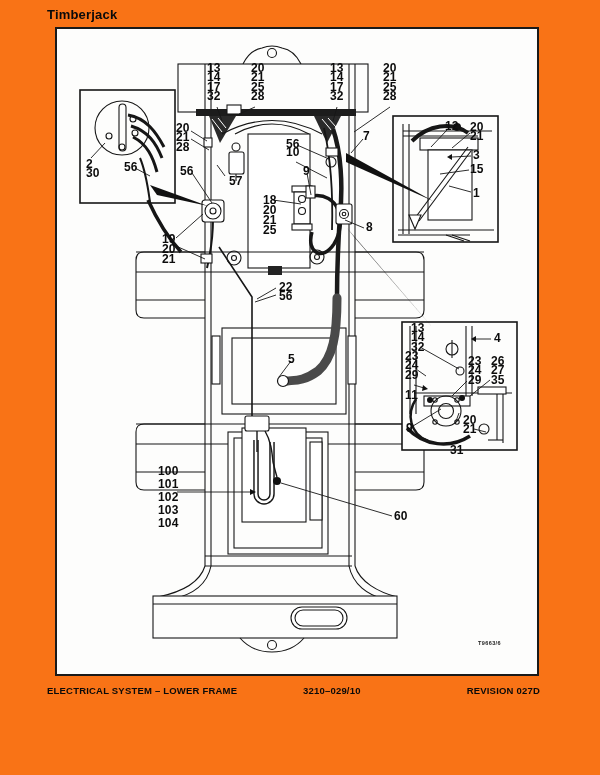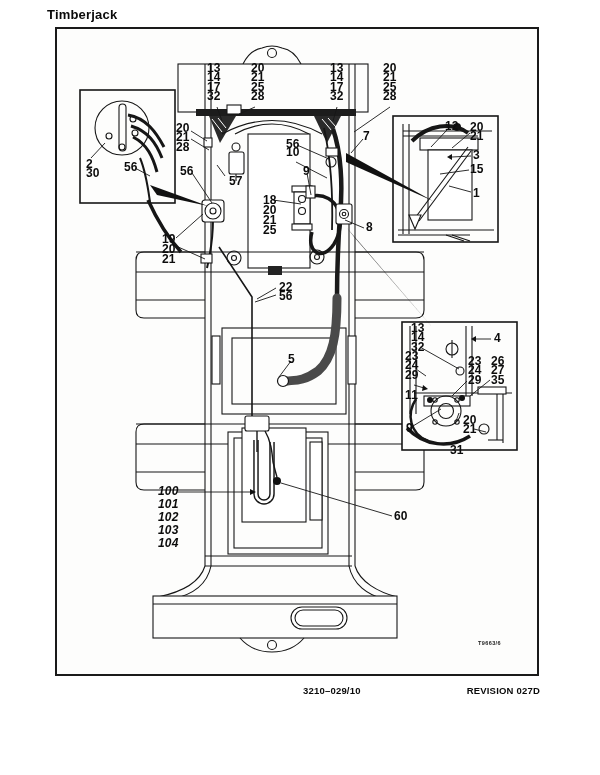--- a/index.html
+++ b/index.html
@@ -1,16 +1,16 @@
 <!DOCTYPE html>
 <html><head>
 <meta charset="utf-8">
 <style>
   html,body{margin:0;padding:0;background:#e8e8e6;}
-  #page{position:relative;width:600px;height:775px;background:#ffffff;overflow:hidden;
+  #page{position:relative;width:600px;height:775px;background:#f97316;overflow:hidden;
         font-family:"Liberation Sans",sans-serif;color:#111;}
   #brand{position:absolute;left:47px;top:7px;font-size:13px;font-weight:bold;
          letter-spacing:.2px;color:#0a0a0a;}
   #figure-border{position:absolute;left:55px;top:27px;width:480px;height:645px;
                  border:2px solid #1a1a1a;background:#fdfdfc;}
   svg{position:absolute;left:0;top:0;}
   .callout{position:absolute;font-size:12px;font-weight:bold;line-height:9.3px;
            white-space:pre-line;color:#0c0c0c;letter-spacing:.2px;z-index:5;}
   #figure-code{position:absolute;left:478px;top:640px;font-size:5.5px;font-weight:bold;
                letter-spacing:.4px;color:#222;z-index:5;}
@@ -280,21 +280,21 @@
       <div class="callout" style="left: 303px; top: 167px;">9</div>
       <div class="callout" style="left: 263px; top: 195px; line-height: 10px;">18
 20
 21
 25</div>
       <div class="callout" style="left: 279px; top: 283px;">22
 56</div>
       <div class="callout" style="left: 288px; top: 355px;">5</div>
       <div class="callout" style="left: 363px; top: 132px;">7</div>
       <div class="callout" style="left: 366px; top: 223px;">8</div>
-      <div class="callout" style="left: 158px; top: 485px; line-height: 13px; font-style: italic;">100
+      <div class="callout" style="left: 158px; top: 465px; line-height: 13px;">100
 101
 102
 103
 104</div>
       <div class="callout" style="left: 394px; top: 512px;">60</div>
       <div class="callout" style="left: 445px; top: 122px;">12</div>
       <div class="callout" style="left: 470px; top: 123px;">20
 21</div>
       <div class="callout" style="left: 473px; top: 151px;">3</div>
       <div class="callout" style="left: 470px; top: 165px; text-align: right;">15</div>
@@ -314,16 +314,17 @@
 35</div>
       <div class="callout" style="left: 405px; top: 391px;">11</div>
       <div class="callout" style="left: 406px; top: 424px;">9</div>
       <div class="callout" style="left: 450px; top: 446px;">31</div>
       <div class="callout" style="left: 463px; top: 416px;">20
 21</div>
     </div>
 
   <div id="figure-code">T9663/6</div>
 
+  <div id="footer-left" class="footer-text">ELECTRICAL SYSTEM – LOWER FRAME</div>
   <div id="footer-center" class="footer-text">3210–029/10</div>
   <div id="footer-right" class="footer-text">REVISION 027D</div>
 
 </div>
 
 </body></html>

